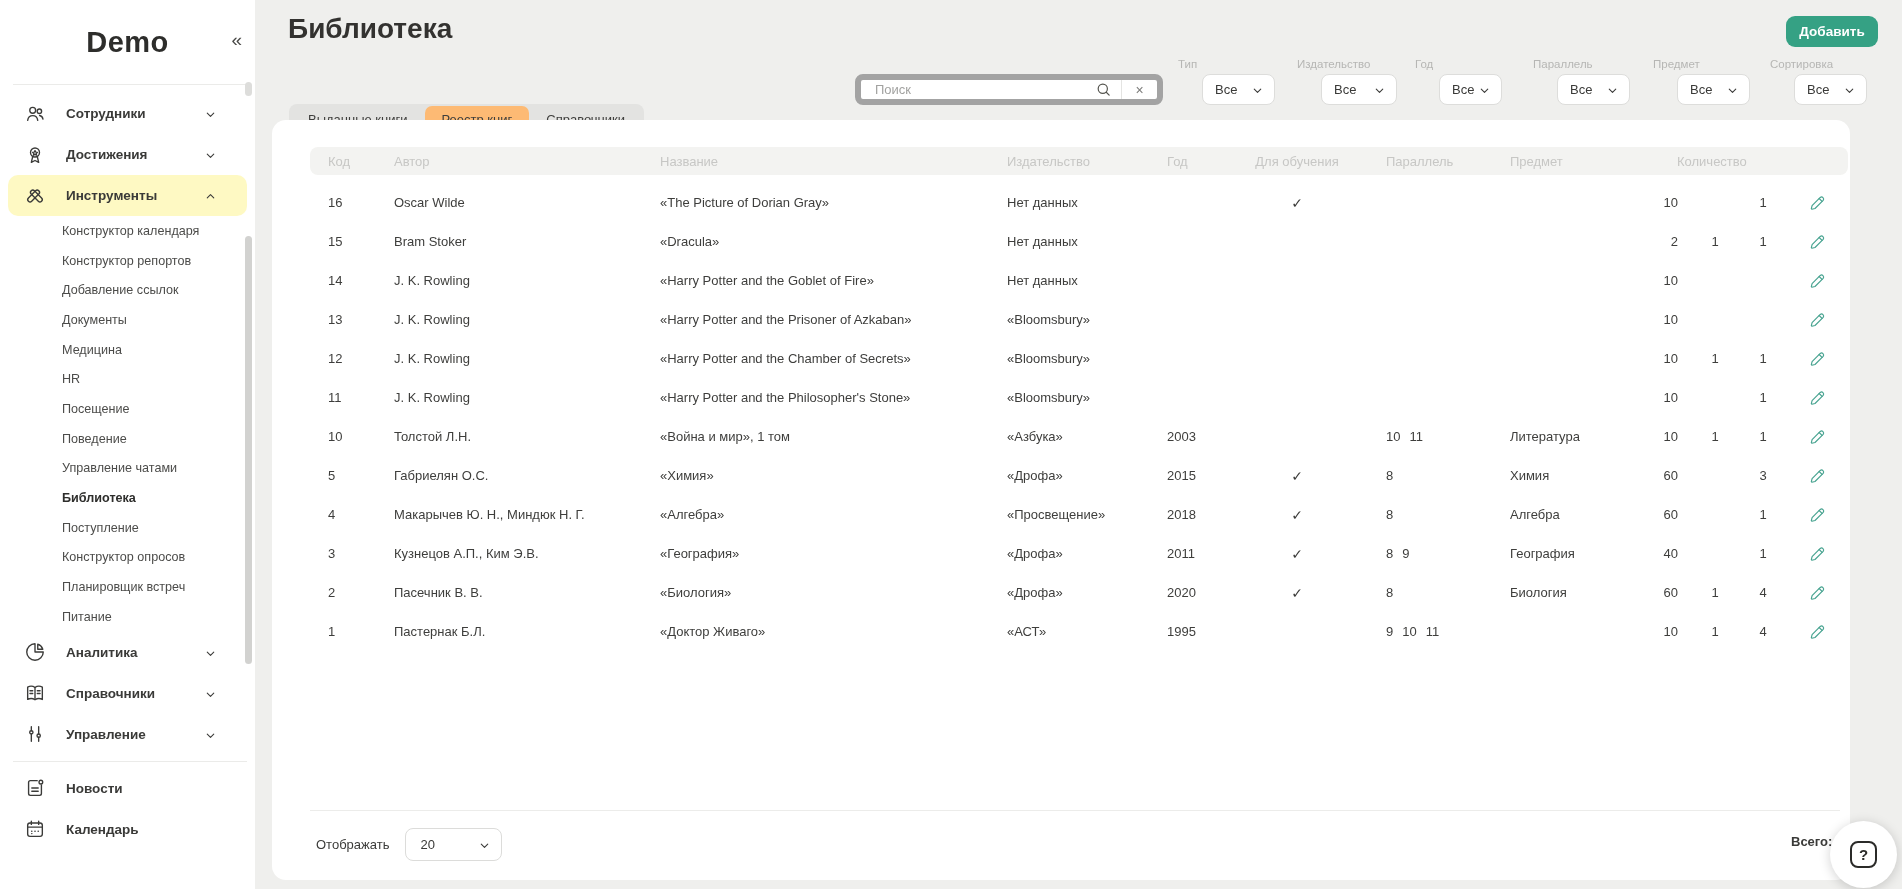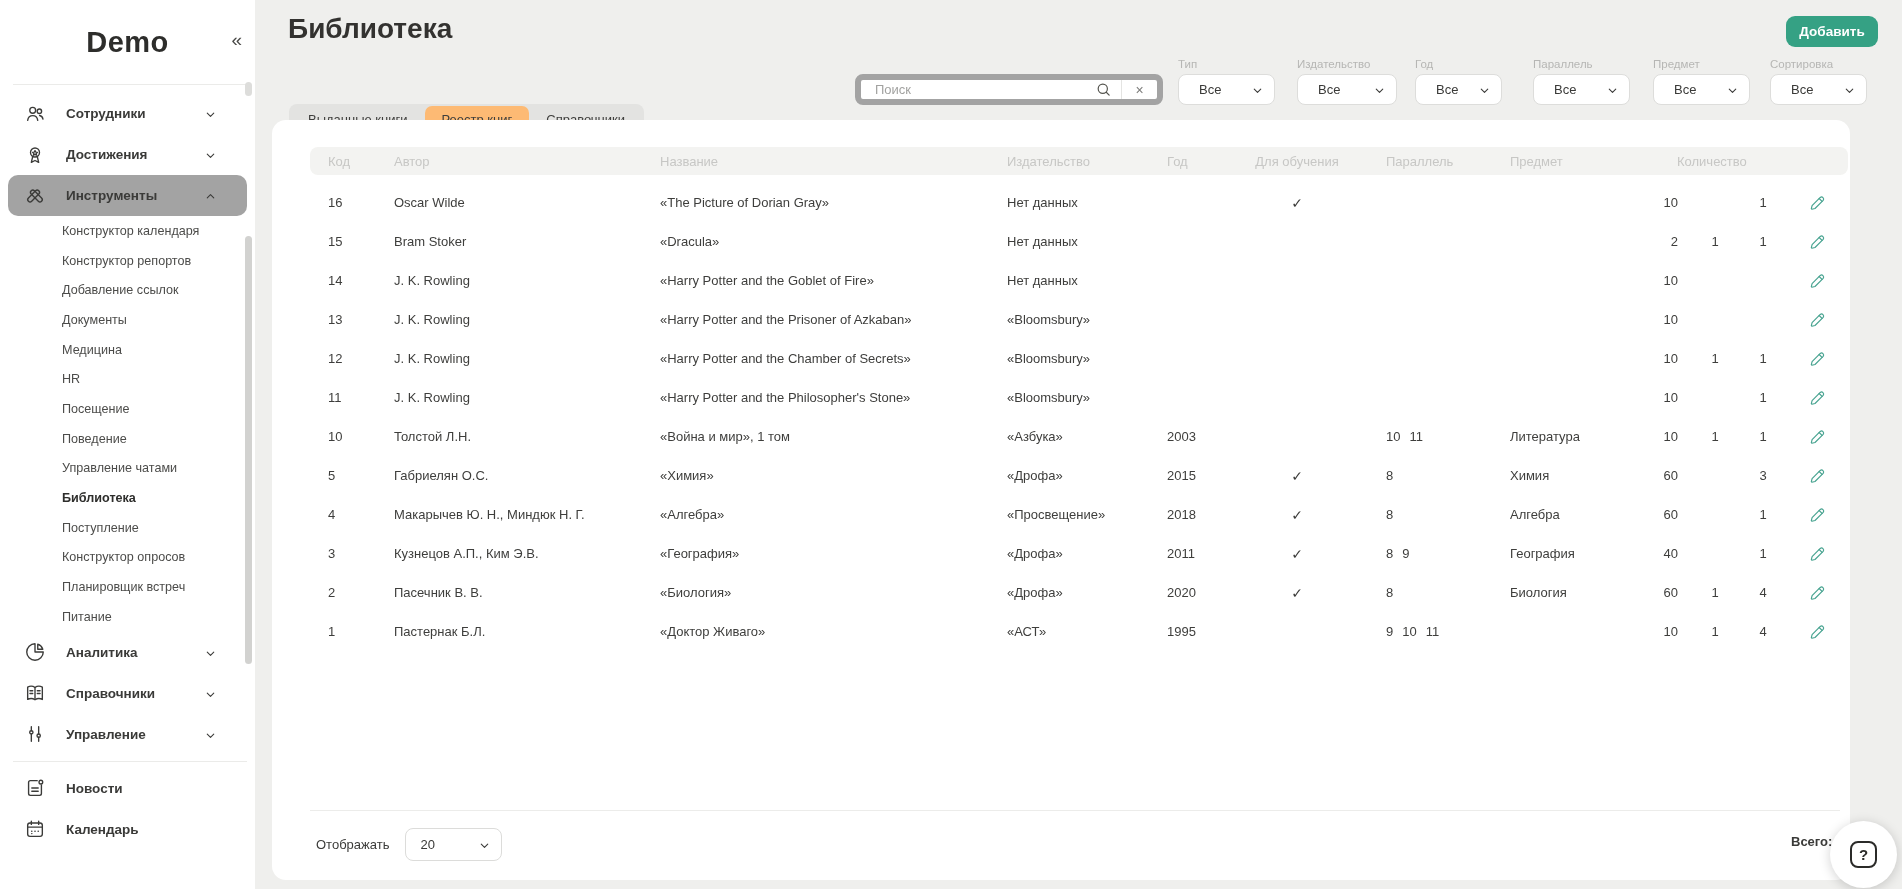--- a/index.html
+++ b/index.html
@@ -7,21 +7,21 @@
   body { background:#efefed; font-family:"Liberation Sans", sans-serif; color:#3a3a38; position:relative; }
 
   
   .sidebar { position:absolute; left:0; top:0; width:255px; height:889px; background:#ffffff; }
   .logo-row { height:84px; position:relative; display:flex; align-items:center; justify-content:center; }
   .logo { font-size:29px; font-weight:bold; color:#2d2d2b; letter-spacing:.5px; }
   .collapse-btn { position:absolute; right:13px; top:30px; font-size:19px; color:#4a4a48; cursor:pointer; line-height:1; }
   .side-divider { border-top:1px solid #ebebe9; margin:0 8px 0 13px; }
   .nav { padding-top:8px; }
   .nav-group { height:41px; display:flex; align-items:center; padding:0 30px 0 16px; margin:0 8px; border-radius:10px; cursor:pointer; }
-  .nav-group.active { background:#a3a3a3; }
+  .nav-group.active { background:#fef9c3; }
   .nav-icon { width:22px; height:22px; margin-right:20px; flex:none; }
   .nav-icon svg { width:22px; height:22px; fill:none; stroke:#3b3b39; stroke-width:1.5; stroke-linecap:round; stroke-linejoin:round; }
   .nav-label { font-size:13.5px; font-weight:700; color:#3a3a38; }
   .nav-chev { margin-left:auto; width:13px; height:13px; }
   .nav-chev svg { width:13px; height:13px; fill:none; stroke:#3b3b39; stroke-width:2; stroke-linecap:round; stroke-linejoin:round; }
   .nav-chev.up svg { transform:rotate(180deg); }
   .nav-sub { height:29.7px; display:flex; align-items:center; padding-left:62px; font-size:12.6px; color:#4c4c4a; cursor:pointer; }
   .nav-sub.current { font-weight:700; color:#2e2e2c; }
   .nav-divider { border-top:1px solid #ebebe9; margin:6px 8px 6px 13px; }
   .side-scroll-cap { position:absolute; left:245px; top:82px; width:7px; height:14px; border-radius:4px; background:#dddddb; }
@@ -38,21 +38,21 @@
   .search-box { position:absolute; left:855px; top:74px; width:308px; height:31px; background:#ffffff; border:6px solid #a3a3a3; border-radius:8px; display:flex; align-items:center; overflow:hidden; }
   .search-input { flex:1; border:none; outline:none; padding:0 10px 0 14px; font-size:13px; font-family:inherit; color:#3a3a38; background:transparent; min-width:0; }
   .search-input::placeholder { color:#a2a2a0; }
   .search-ico { width:17px; height:17px; flex:none; margin-right:9px; }
   .search-ico svg { width:17px; height:17px; fill:none; stroke:#55554f; stroke-width:1.7; stroke-linecap:round; }
   .search-sep { width:1px; height:31px; background:#e4e4e2; flex:none; }
   .search-clear { width:35px; height:31px; display:flex; align-items:center; justify-content:center; font-size:14px; color:#7d7d7b; cursor:pointer; flex:none; }
 
   .filter { position:absolute; top:58px; }
   .filter-label { font-size:11.5px; color:#b6b6b4; margin-bottom:4px; }
-  .filter-select { height:31px; background:#ffffff; border:1px solid #dddddb; border-radius:8px; display:flex; align-items:center; padding:0 10px 0 20px; cursor:pointer; }
+  .filter-select { height:31px; background:#ffffff; border:1px solid #dddddb; border-radius:8px; display:flex; align-items:center; padding:0 10px 0 12px; cursor:pointer;margin-left:24px; }
   .filter-value { font-size:13px; color:#3a3a38; flex:1; }
   .filter-chev { width:13px; height:13px; }
   .filter-chev svg { width:13px; height:13px; fill:none; stroke:#3b3b39; stroke-width:2; stroke-linecap:round; stroke-linejoin:round; }
 
   
   .card { position:absolute; left:272px; top:120px; width:1578px; height:760px; background:#ffffff; border-radius:14px; }
   .tgrid { display:grid; grid-template-columns:84px 266px 347px 160px 86px 88px 169px 130px 50px 50px 46px 62px; align-items:center; }
   .thead { position:absolute; left:38px; top:27px; width:1538px; height:28px; background:#f3f3f1; border-radius:8px; font-size:13px; color:#c7c7c5; }
   .th { white-space:nowrap; }
   .th.c-code { padding-left:18px; }

